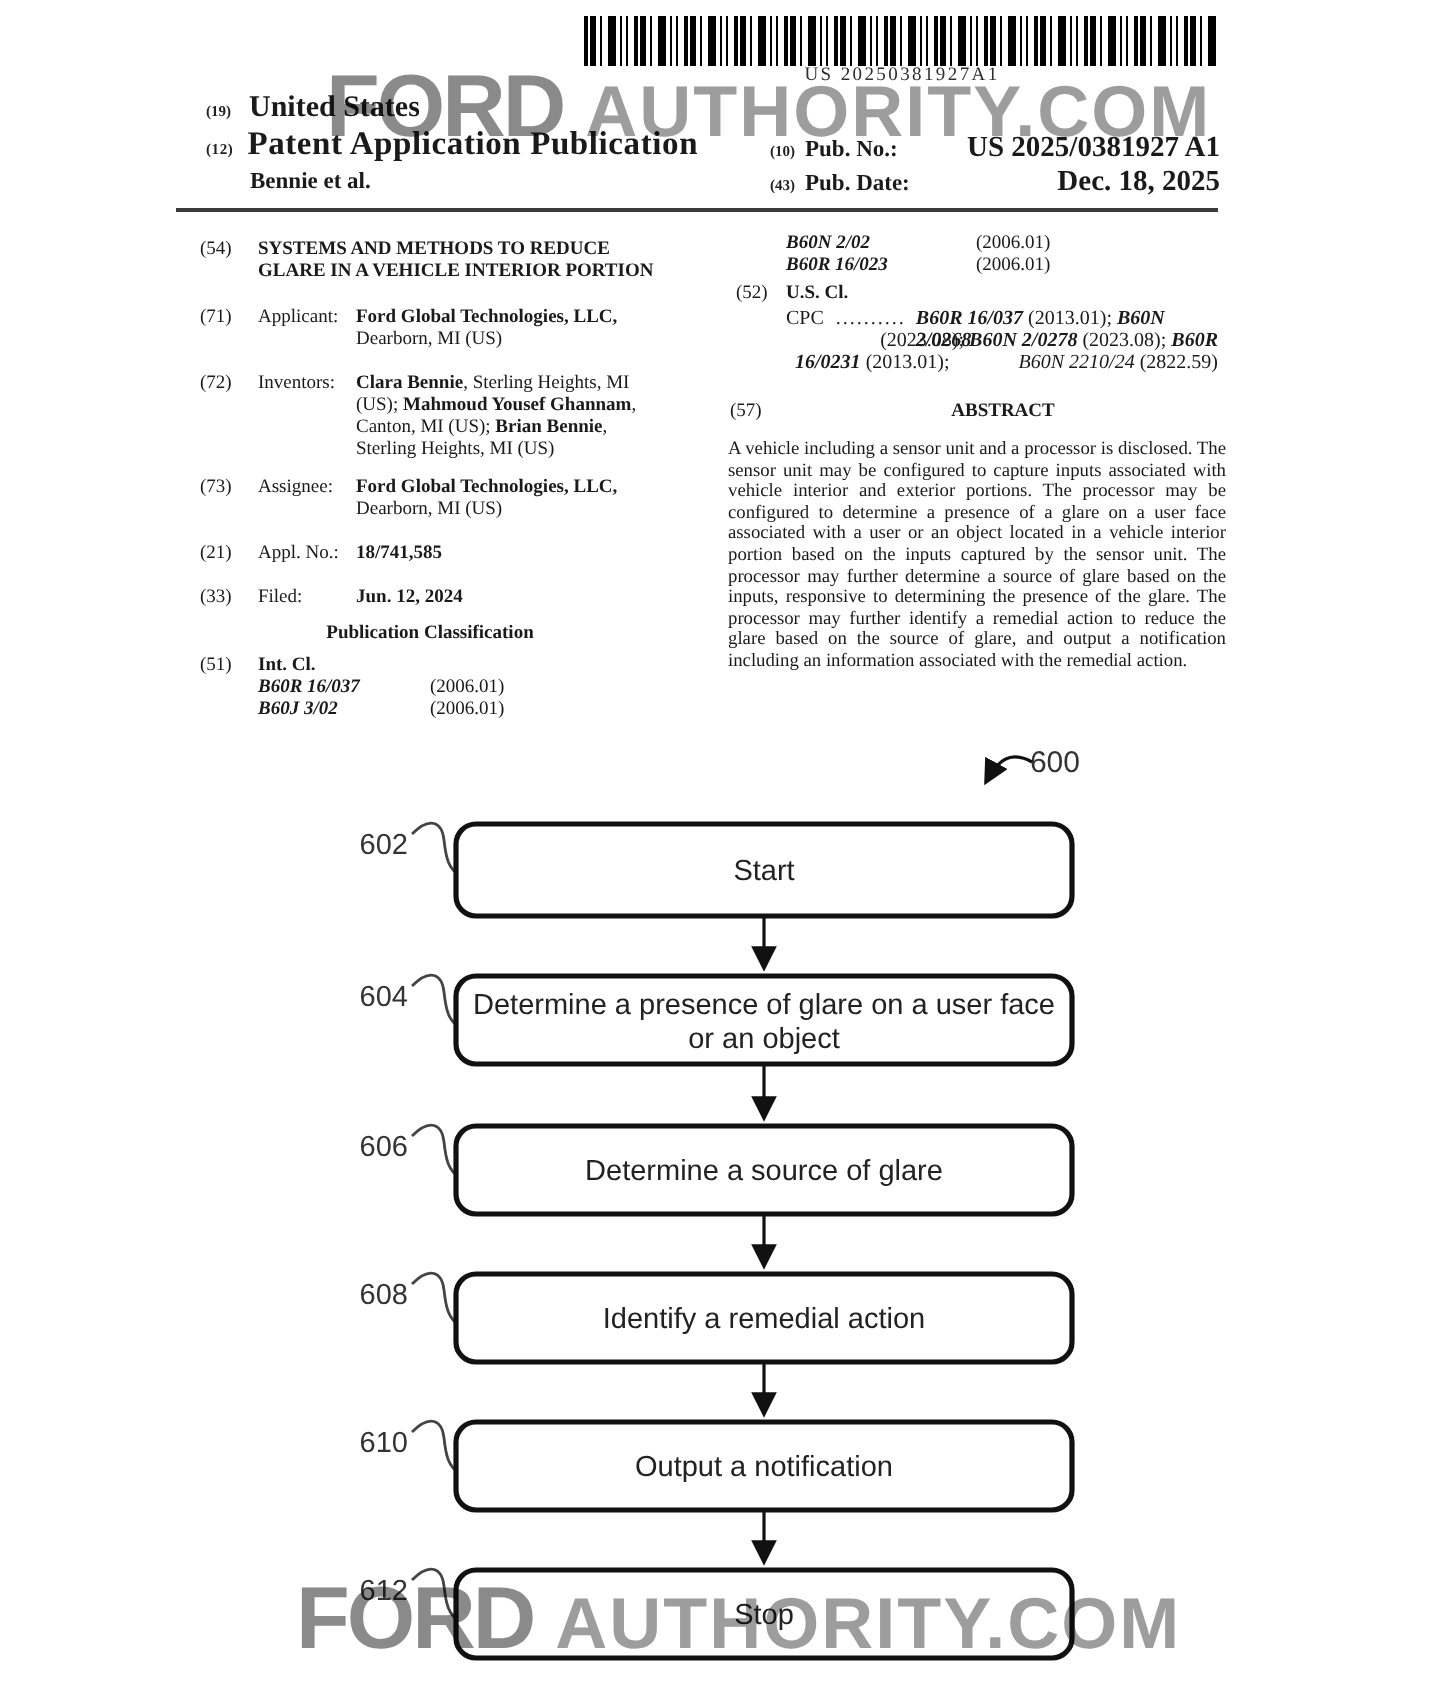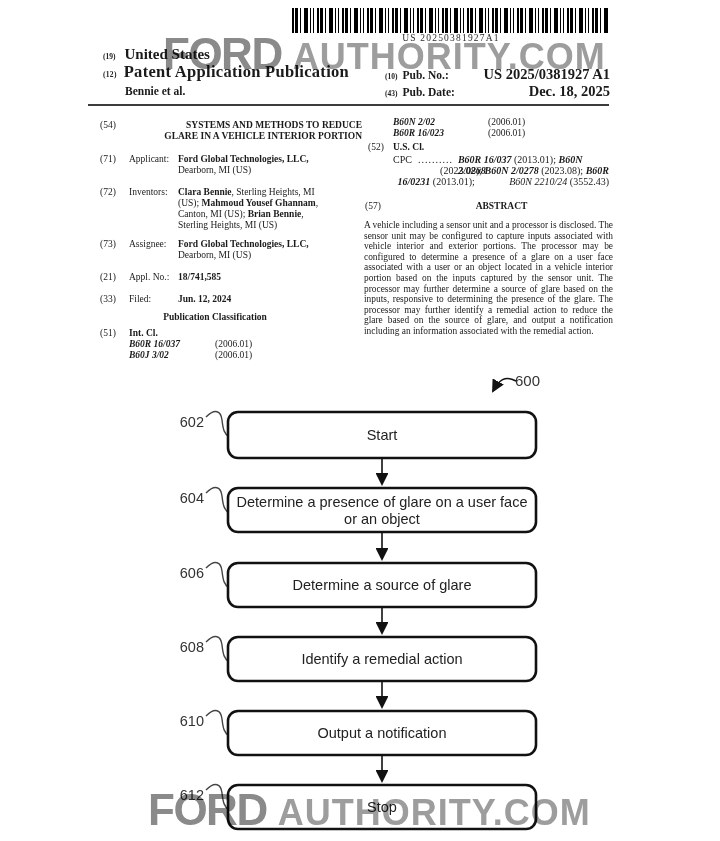--- a/index.html
+++ b/index.html
@@ -43,21 +43,21 @@
   
   .row{position:absolute;left:100px;width:262px;font-size:9.5px;line-height:11px;}
   .row .num{position:absolute;left:0;top:0;}
   .row .content{margin-left:29px;}
   .b{font-weight:bold;}
   .bi{font-weight:bold;font-style:italic;}
   .it{font-style:italic;margin-left:32px;}
   .lblval{position:relative;}
   .lblval .lbl{position:absolute;left:0;top:0;}
   .lblval .val{margin-left:49px;}
-  .r-title{top:120px;text-align:right;}
+  .r-title{top:120px;}
   .r-applicant{top:154px;}
   .r-inventors{top:187px;}
   .r-assignee{top:239px;}
   .r-applno{top:272px;}
   .r-filed{top:294px;}
   .r-pubclass{top:312px;left:100px;width:230px;text-align:center;font-weight:bold;}
   .r-intcl{top:328px;}
   .clsrow{position:relative;height:11px;}
   .clsrow .ver{position:absolute;left:86px;top:0;font-weight:normal;font-style:normal;}
 
@@ -216,21 +216,21 @@
     <span class="num">(52)</span>
     <div class="content b">U.S. Cl.</div>
   </div>
 
   <div class="cpc cpc-l1">
     <span>CPC</span>
     <span class="cpcdots">..........</span>
     <span><span class="bi">B60R 16/037</span><span> (2013.01); </span><span class="bi">B60N 2/0268</span></span>
   </div>
   <div class="cpc cpc-l2"><span>(2023.08); </span><span class="bi">B60N 2/0278</span><span> (2023.08); </span><span class="bi">B60R</span></div>
-  <div class="cpc cpc-l3"><span class="bi">16/0231</span><span> (2013.01); </span><span class="it">B60N 2210/24</span><span> (3552.43)</span></div>
+  <div class="cpc cpc-l3"><span class="bi">16/0231</span><span> (2013.01); </span><span class="it">B60N 2210/24</span><span> (2822.59)</span></div>
 
   <div class="abs-num">(57)</div>
   <div class="abs-head">ABSTRACT</div>
   <div class="abstract">A vehicle including a sensor unit and a processor is disclosed. The sensor unit may be configured to capture inputs associated with vehicle interior and exterior portions. The processor may be configured to determine a presence of a glare on a user face associated with a user or an object located in a vehicle interior portion based on the inputs captured by the sensor unit. The processor may further determine a source of glare based on the inputs, responsive to determining the presence of the glare. The processor may further identify a remedial action to reduce the glare based on the source of glare, and output a notification including an information associated with the remedial action.</div>
 
   <svg class="flow" viewBox="0 0 720 471">
     <defs>
       <marker id="ah" viewBox="0 0 10 10" refX="8.5" refY="5" markerWidth="8" markerHeight="8" orient="auto-start-reverse">
         <path d="M0,0 L10,5 L0,10 z" fill="#111"></path>
       </marker>

